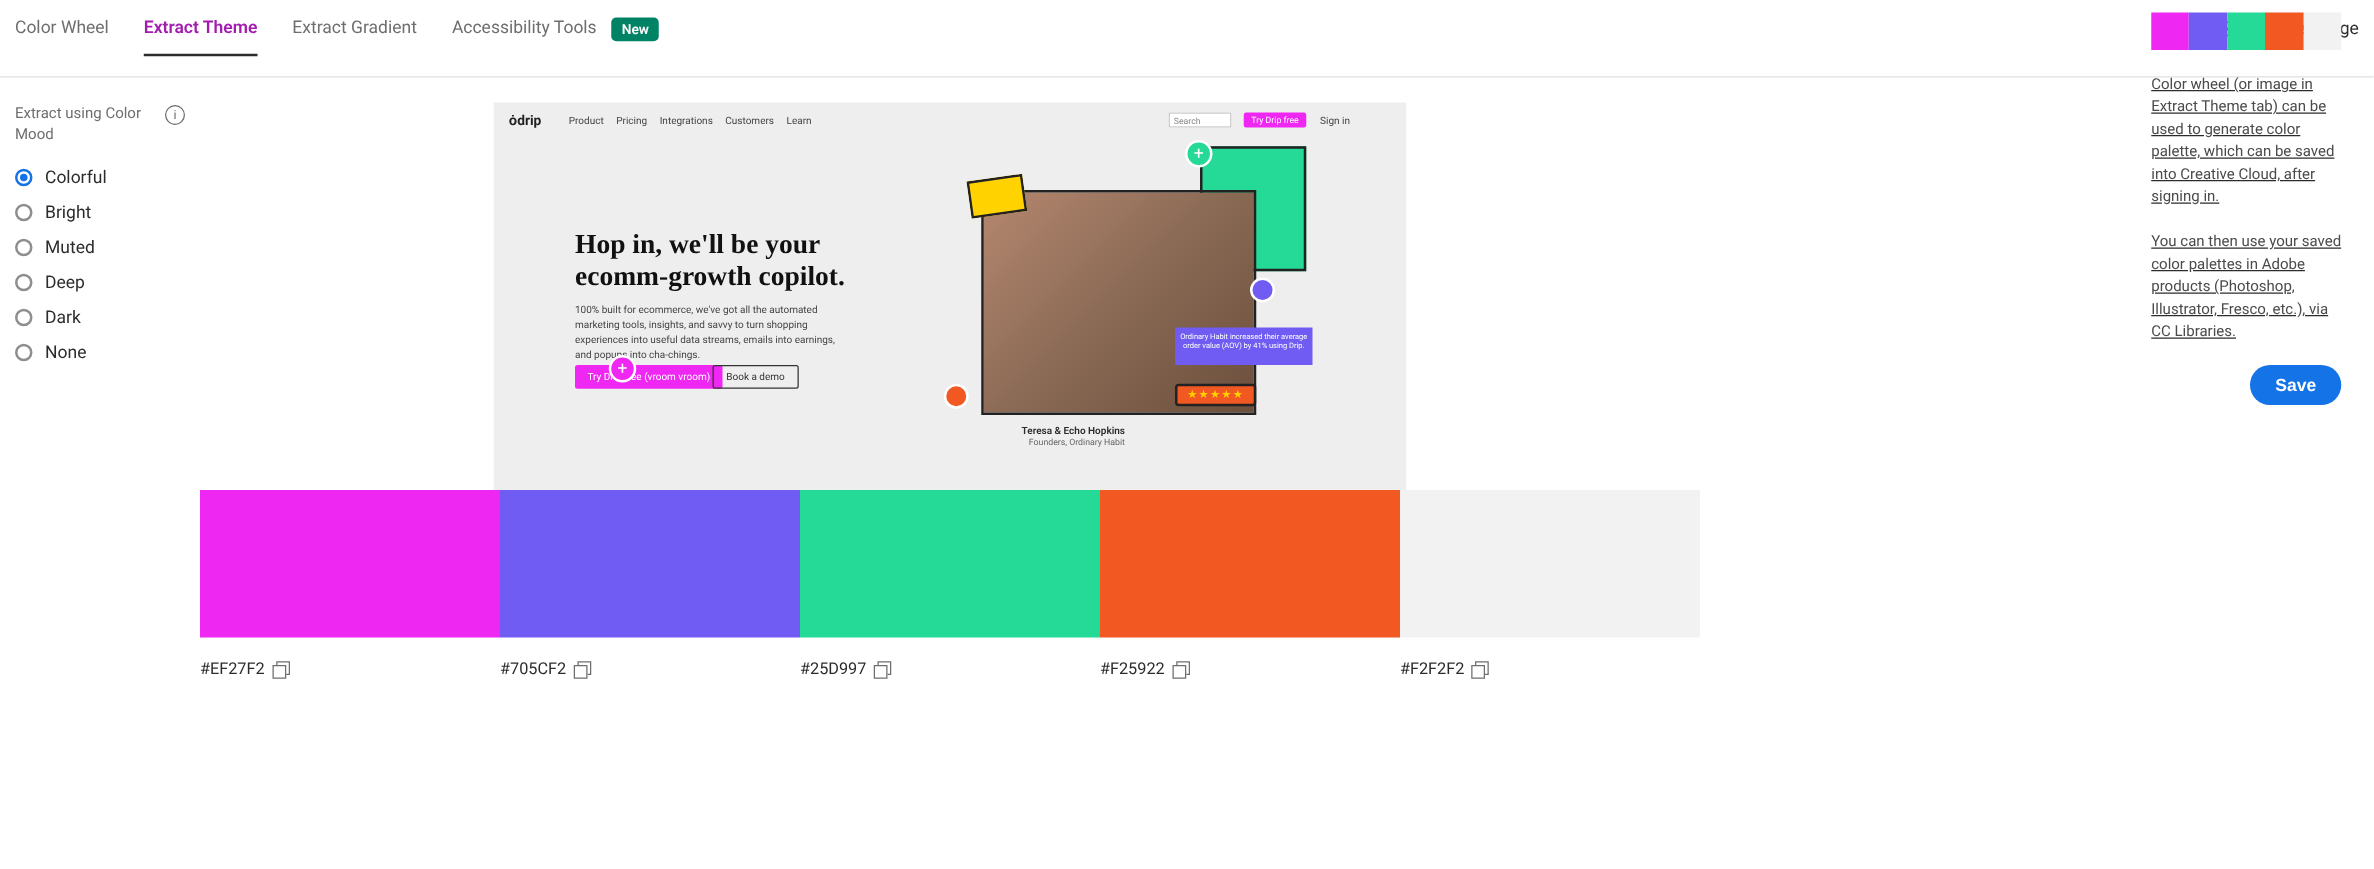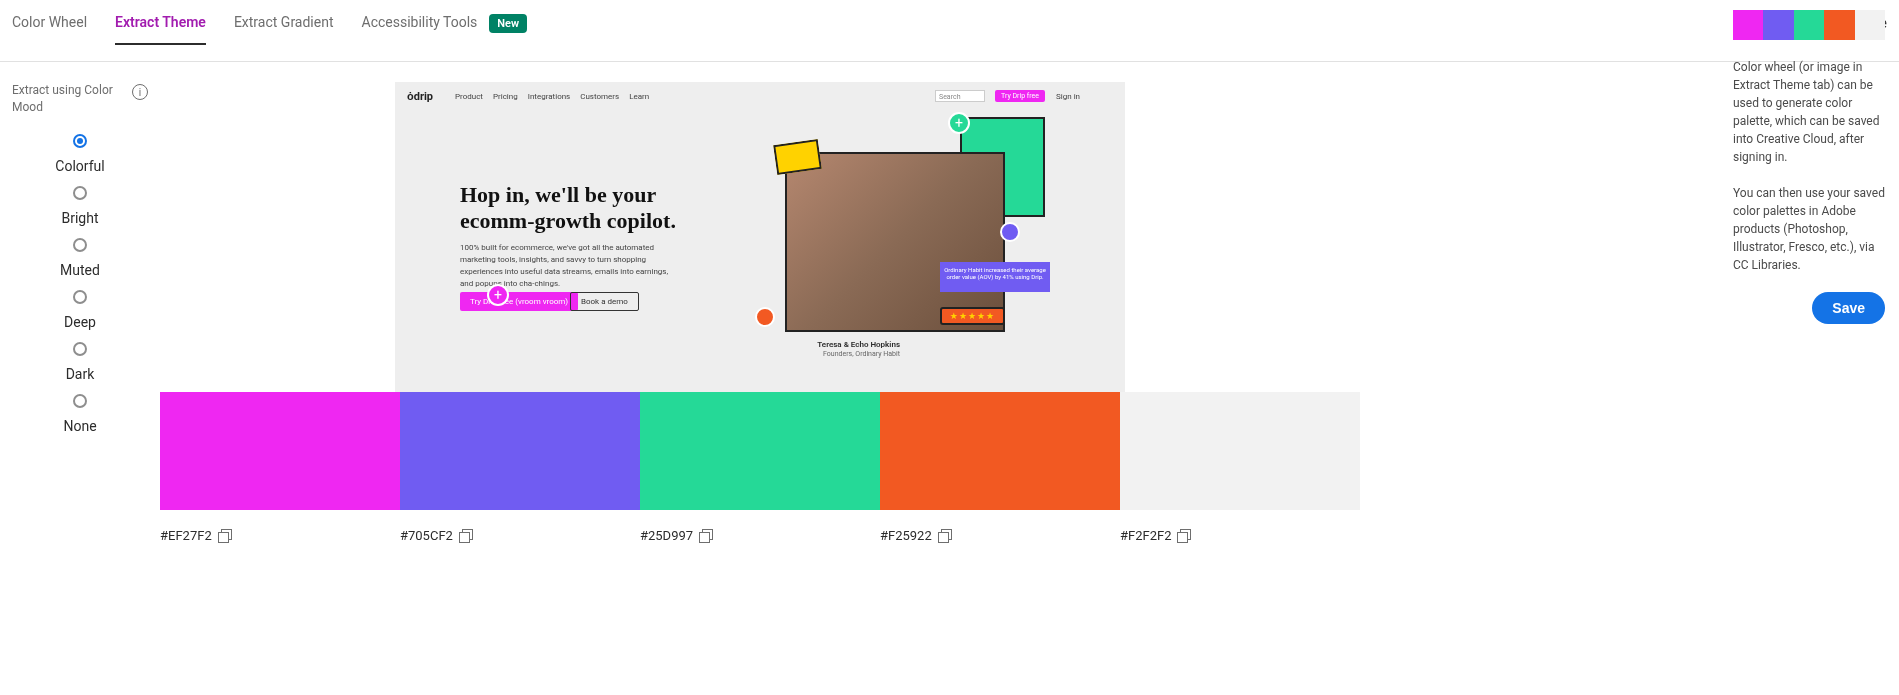--- a/index.html
+++ b/index.html
@@ -13,21 +13,21 @@
 .top-tabs .spacer { flex: 1; }
 .replace-image { display: flex; align-items: center; gap: 8px; color: #2c2c2c; font-size: 14px; cursor: pointer; padding-bottom: 14px; }
 .replace-image svg { width: 18px; height: 18px; }
 
 .main-layout { display: flex; }
 .left-panel { width: 160px; padding: 20px 12px; flex-shrink: 0; }
 .mood-header { display: flex; align-items: flex-start; gap: 8px; margin-bottom: 18px; }
 .mood-header .label { font-size: 12px; color: #6e6e6e; line-height: 1.4; }
 .mood-header .info-icon { width: 16px; height: 16px; border: 1px solid #6e6e6e; border-radius: 50%; display: flex; align-items: center; justify-content: center; font-size: 10px; color: #6e6e6e; flex-shrink: 0; margin-top: 2px; cursor: pointer; }
 .mood-options { display: flex; flex-direction: column; gap: 12px; }
-.mood-option { display: flex; align-items: center; gap: 10px; cursor: pointer; flex-direction: column; }
+.mood-option { display: flex; align-items: center; gap: 10px; cursor: pointer; }
 .mood-option .radio { width: 14px; height: 14px; border: 2px solid #8e8e8e; border-radius: 50%; position: relative; flex-shrink: 0; }
 .mood-option.selected .radio { border-color: #1473e6; }
 .mood-option.selected .radio::after { content: ""; position: absolute; inset: 2px; background: #1473e6; border-radius: 50%; }
 .mood-option .opt-label { font-size: 14px; color: #2c2c2c; }
 
 .center-panel { flex: 1; padding: 20px 0 40px; max-width: 1200px; }
 .image-preview { background: #eeeeee; margin: 0 auto; width: 730px; height: 310px; position: relative; overflow: hidden; font-size: 10px; }
 .image-preview .drip-logo { position: absolute; top: 8px; left: 12px; font-weight: 700; font-size: 11px; color: #222; }
 .image-preview .drip-nav { position: absolute; top: 10px; left: 60px; display: flex; gap: 10px; font-size: 8px; color: #444; }
 .image-preview .drip-search { position: absolute; top: 8px; right: 140px; width: 50px; height: 12px; border: 1px solid #ccc; background: #fff; font-size: 7px; color: #888; padding: 0 3px; line-height: 12px; }
@@ -50,21 +50,21 @@
 .image-preview .cap2 { position: absolute; top: 268px; right: 225px; font-size: 7px; color: #666; }
 
 .swatches { display: flex; margin-top: 0; }
 .swatch { flex: 1; height: 118px; }
 .swatch-labels { display: flex; margin-top: 18px; }
 .swatch-label { flex: 1; display: flex; align-items: flex-end; gap: 6px; font-size: 13px; color: #2c2c2c; padding-left: 0; }
 .copy-icon { width: 14px; height: 14px; position: relative; cursor: pointer; }
 .copy-icon::before { content: ""; position: absolute; width: 9px; height: 9px; border: 1.5px solid #6e6e6e; top: 0; left: 3px; background: #fff; }
 .copy-icon::after { content: ""; position: absolute; width: 9px; height: 9px; border: 1.5px solid #6e6e6e; top: 3px; left: 0; background: #fff; }
 
-.right-panel { width: 180px; padding: 10px 14px 20px; flex-shrink: 0; position: absolute; right: 0; top: 0; }
+.right-panel { width: 180px; padding: 10px 14px 20px; flex-shrink: 0; position: absolute; right: 12px; top: 0; text-decoration: underline; }
 .mini-swatches { display: flex; margin-bottom: 18px; }
 .mini-swatch { flex: 1; height: 30px; }
 .right-panel .desc { font-size: 12px; color: #4b4b4b; line-height: 1.5; margin-bottom: 18px; }
 .save-btn { background: #1473e6; color: #fff; border: none; border-radius: 16px; padding: 8px 20px; font-size: 14px; font-weight: 600; cursor: pointer; float: right; }
 
 .outer { position: relative; }
 </style>
 </head>
 <body>
 

